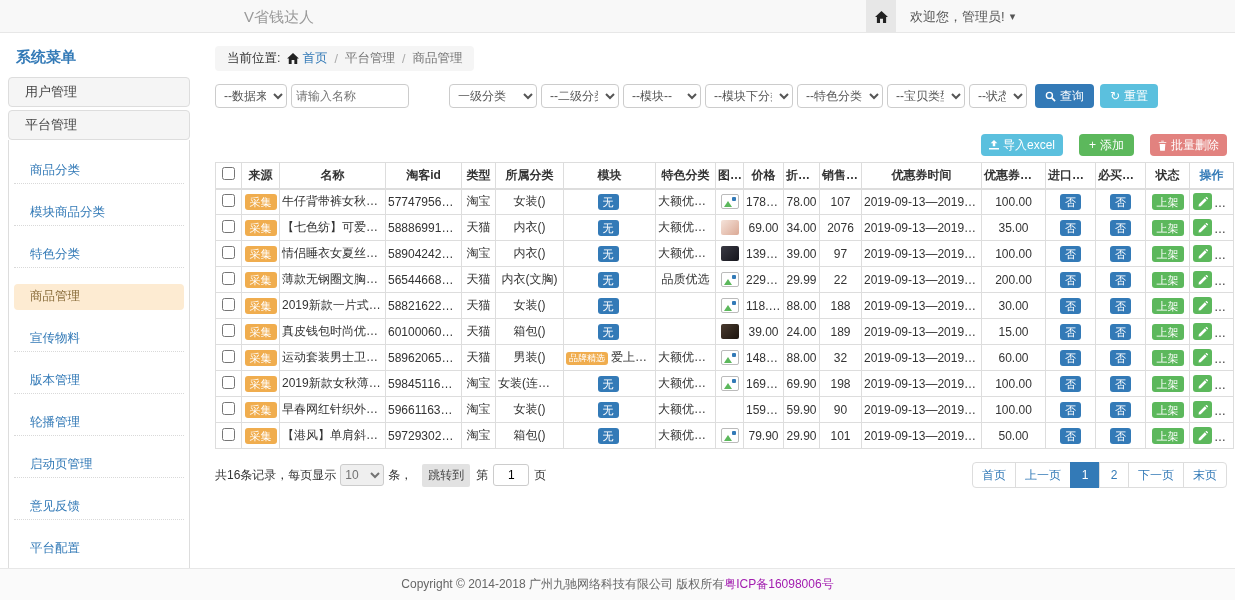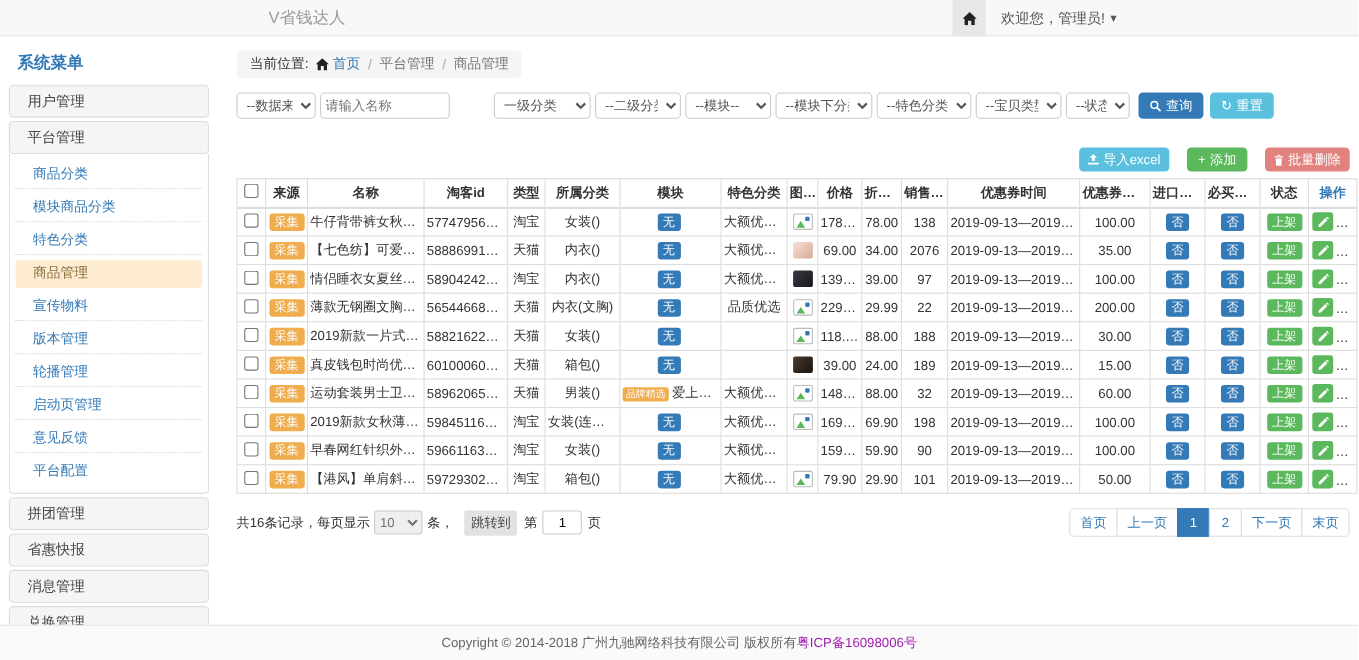--- a/index.html
+++ b/index.html
@@ -16,21 +16,21 @@
   .home-box { width:30px; height:33px; background:#e7e7e7; display:flex; align-items:center; justify-content:center; color:#555; cursor:pointer; }
   .welcome { display:flex; align-items:center; gap:5px; padding:0 14px; color:#555; font-size:13px; cursor:pointer; }
   .caret { font-size:11px; color:#555; }
   
   .sidebar { position:absolute; left:8px; top:46px; width:182px; }
   .sidebar-title { color:#337ab7; font-weight:bold; font-size:15px; padding:2px 8px 10px 8px; }
   .side-group { height:30px; line-height:28px; background:#f5f5f5; border:1px solid #ddd;
     border-radius:4px; padding-left:16px; margin-bottom:3px; color:#444; font-size:13px; cursor:pointer; }
   .side-sub { border:1px solid #ddd; border-top:none; border-radius:0 0 4px 4px; margin-top:-3px;
     margin-bottom:3px; background:#fff; padding:2px 0; }
-  .side-sub-item { height:26px; line-height:25px; padding-left:16px; margin:4px 5px;
+  .side-sub-item { height:26px; line-height:25px; padding-left:16px; margin:16px 5px;
     border-bottom:1px dotted #d9d9d9; color:#337ab7; font-size:12.5px; cursor:pointer; }
   .side-sub-item:last-child { border-bottom:none; }
   .side-sub-item.active { background:#fdebd2; border-radius:4px; color:#8a6d3b; border-bottom-color:transparent; }
   
   .main { position:absolute; left:215px; top:46px; width:1012px; }
   .breadcrumb { display:inline-flex; align-items:center; gap:7px; background:#f5f5f5;
     border-radius:4px; padding:4px 12px; font-size:12.5px; color:#333; }
   .breadcrumb .bc-home { color:#337ab7; display:inline-flex; align-items:center; gap:3px; cursor:pointer; }
   .breadcrumb .bc-sep { color:#aaa; }
   .breadcrumb .bc-muted { color:#777; }
@@ -259,21 +259,21 @@
       <td>577479560965</td>
       <td>淘宝</td>
       <td>女装()</td>
       <td class="cell-module">
         <span class="badge badge-blue">无</span><span class="mod-label"></span>
       </td>
       <td>大额优惠券</td>
       <td><span class="thumb thumb-broken-image"></span></td>
       <td>178.00</td>
       <td>78.00</td>
-      <td>138</td>
+      <td>107</td>
       <td>2019-09-13—2019-09-17</td>
       <td>100.00</td>
       <td><span class="badge badge-blue">否</span></td>
       <td><span class="badge badge-blue">否</span></td>
       <td><span class="badge badge-green">上架</span></td>
       <td>
         <button class="op-btn op-edit">
           <span>
             <svg width="10" height="10" viewBox="0 0 14 14">
                   <path fill="#fff" d="M0.8 13.2 L1.2 10.2 L9.6 1.8 L12.2 4.4 L3.8 12.8 Z M10.4 1 L11.8 -0.4 L14.4 2.2 L13 3.6 Z"></path>

